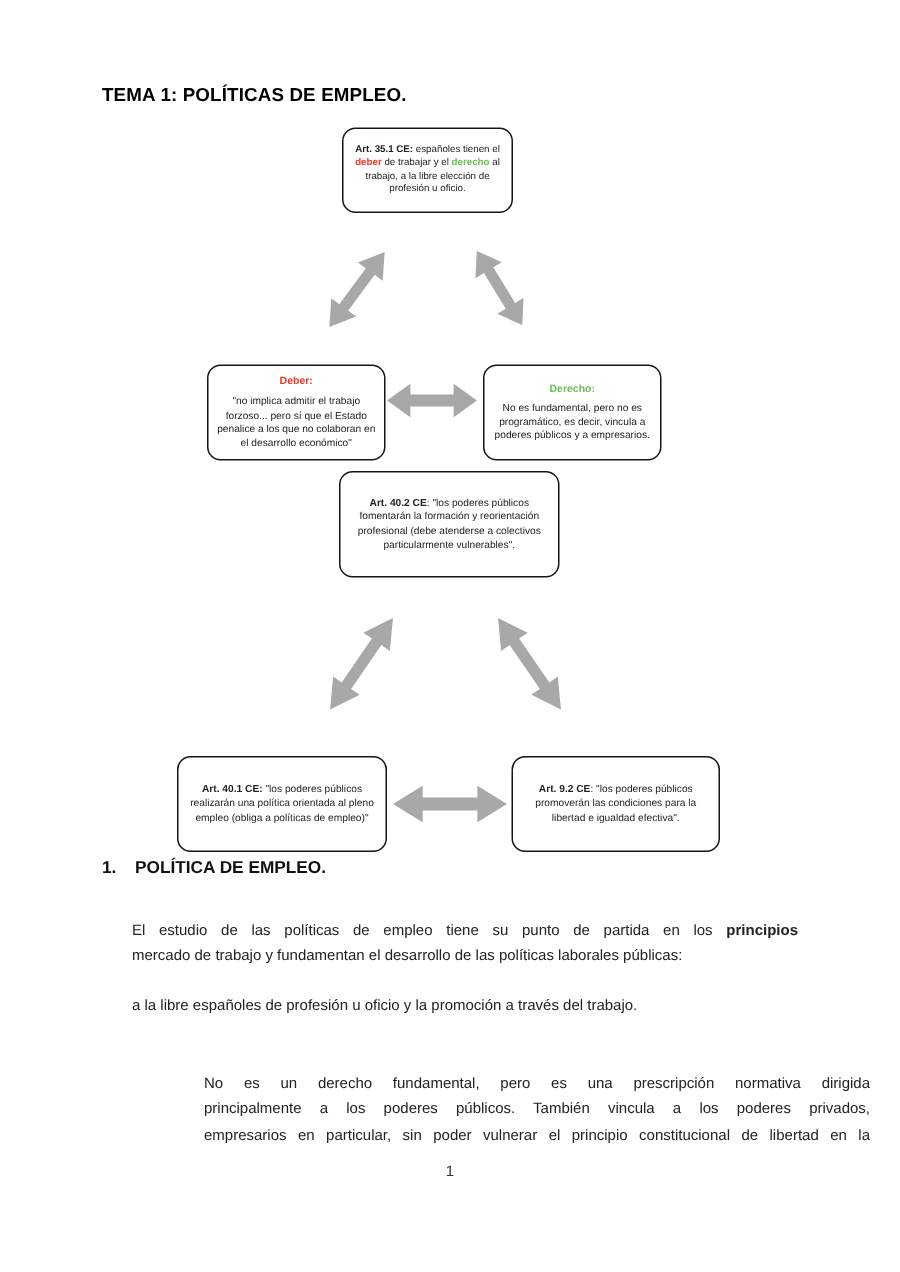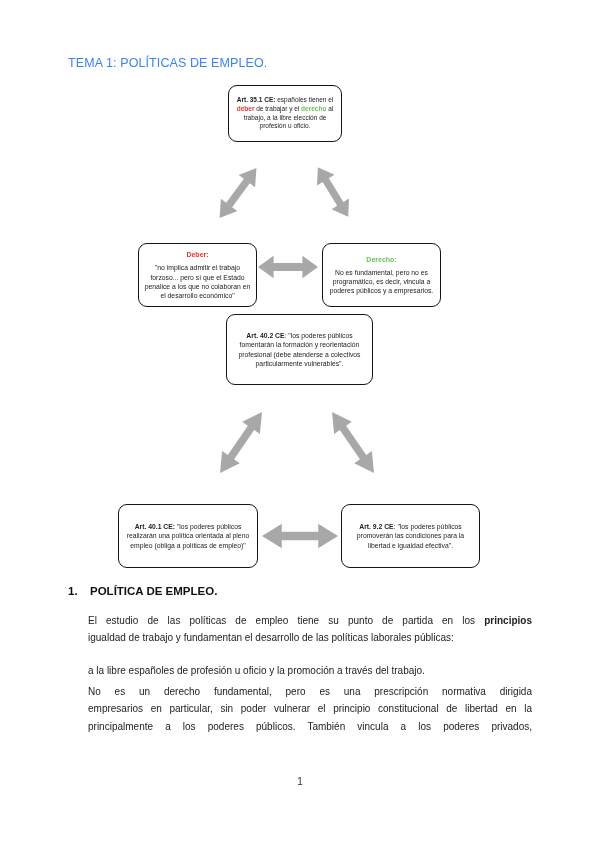--- a/index.html
+++ b/index.html
@@ -2,21 +2,21 @@
 <html><head>
 <meta charset="utf-8">
 <style>
   html,body { margin:0; padding:0; background:#ffffff; }
   .page {
     position:relative; width:600px; height:848px; background:#ffffff;
     font-family:"Liberation Sans", sans-serif; color:#1c1c1c; overflow:hidden;
   }
   .title {
     position:absolute; left:68px; top:56px;
-    font-size:12.5px; font-weight:400; letter-spacing:.1px; color:#3b82f6;
+    font-size:12.5px; font-weight:700; letter-spacing:.1px; color:#000000;
   }
   
   .dbox {
     position:absolute; box-sizing:border-box; background:#fff;
     border:1.6px solid #151515; border-radius:9px;
     display:flex; flex-direction:column; justify-content:center;
     text-align:center; padding:4px 5px;
     font-size:6.8px; line-height:1.35; color:#222;
   }
   .dbox .b { font-weight:700; }
@@ -30,27 +30,27 @@
   
   .arrow { position:absolute; }
   #ar-ul { left:207px; top:182px; width:62px; height:22px; transform:rotate(-53.5deg); }
   #ar-ur { left:304px; top:181px; width:58px; height:22px; transform:rotate(58.5deg); }
   #ar-uh { left:258px; top:255px; width:60px; height:24px; }
   #ar-ll { left:204px; top:431px; width:74px; height:23px; transform:rotate(-55.5deg); }
   #ar-lr { left:316px; top:431px; width:74px; height:23px; transform:rotate(55.5deg); }
   #ar-lh { left:262px; top:523px; width:76px; height:26px; }
   
   .sec-heading {
-    position:absolute; left:68px; top:585px; font-size:11.5px; font-weight:700; color:#111;
+    position:absolute; left:68px; top:573px; font-size:11.5px; font-weight:700; color:#111;
   }
   .sec-num { display:inline-block; width:22px; }
   .para { position:absolute; left:68px; width:464px; font-size:10px; color:#222; }
   #para-1 { top:612px; }
   #para-2 { top:662px; }
-  #para-3 { top:683px; }
+  #para-3 { top:714px;margin-left:48px; }
   .pline { line-height:17.4px; text-align:justify;padding-left:20px; }
   .pline.just { text-align-last:justify; }
   .pline .b { font-weight:700; }
   .page-number {
     position:absolute; left:0; top:776px; width:600px;
     text-align:center; font-size:10px; color:#333;
   }
 </style>
 </head>
 <body>
@@ -106,26 +106,26 @@
       <div class="dbox-body"><span class="b">Art. 9.2 CE</span><span>: "los poderes públicos promoverán las condiciones para la libertad e igualdad efectiva".</span></div>
     </div>
   </div>
 
   <div class="sec-heading">
     <span class="sec-num">1.</span><span class="sec-title">POLÍTICA DE EMPLEO.</span>
   </div>
 
   <div id="para-1" class="para">
       <div class="pline just"><span>El estudio de las políticas de empleo tiene su punto de partida en los </span><span class="b">principios</span></div>
-      <div class="pline"><span>igualdad de trabajo y fundamentan el desarrollo de las políticas laborales públicas:</span></div>
+      <div class="pline"><span>mercado de trabajo y fundamentan el desarrollo de las políticas laborales públicas:</span></div>
     </div>
   <div id="para-2" class="para">
       <div class="pline"><span>a la libre españoles de profesión u oficio y la promoción a través del trabajo.</span></div>
     </div>
   <div id="para-3" class="para">
       <div class="pline just"><span>No es un derecho fundamental, pero es una prescripción normativa dirigida</span></div>
+      <div class="pline just"><span>principalmente a los poderes públicos. También vincula a los poderes privados,</span></div>
       <div class="pline just"><span>empresarios en particular, sin poder vulnerar el principio constitucional de libertad en la</span></div>
-      <div class="pline just"><span>principalmente a los poderes públicos. También vincula a los poderes privados,</span></div>
     </div>
 
   <div class="page-number">1</div>
 
 </div>
 
 </body></html>

